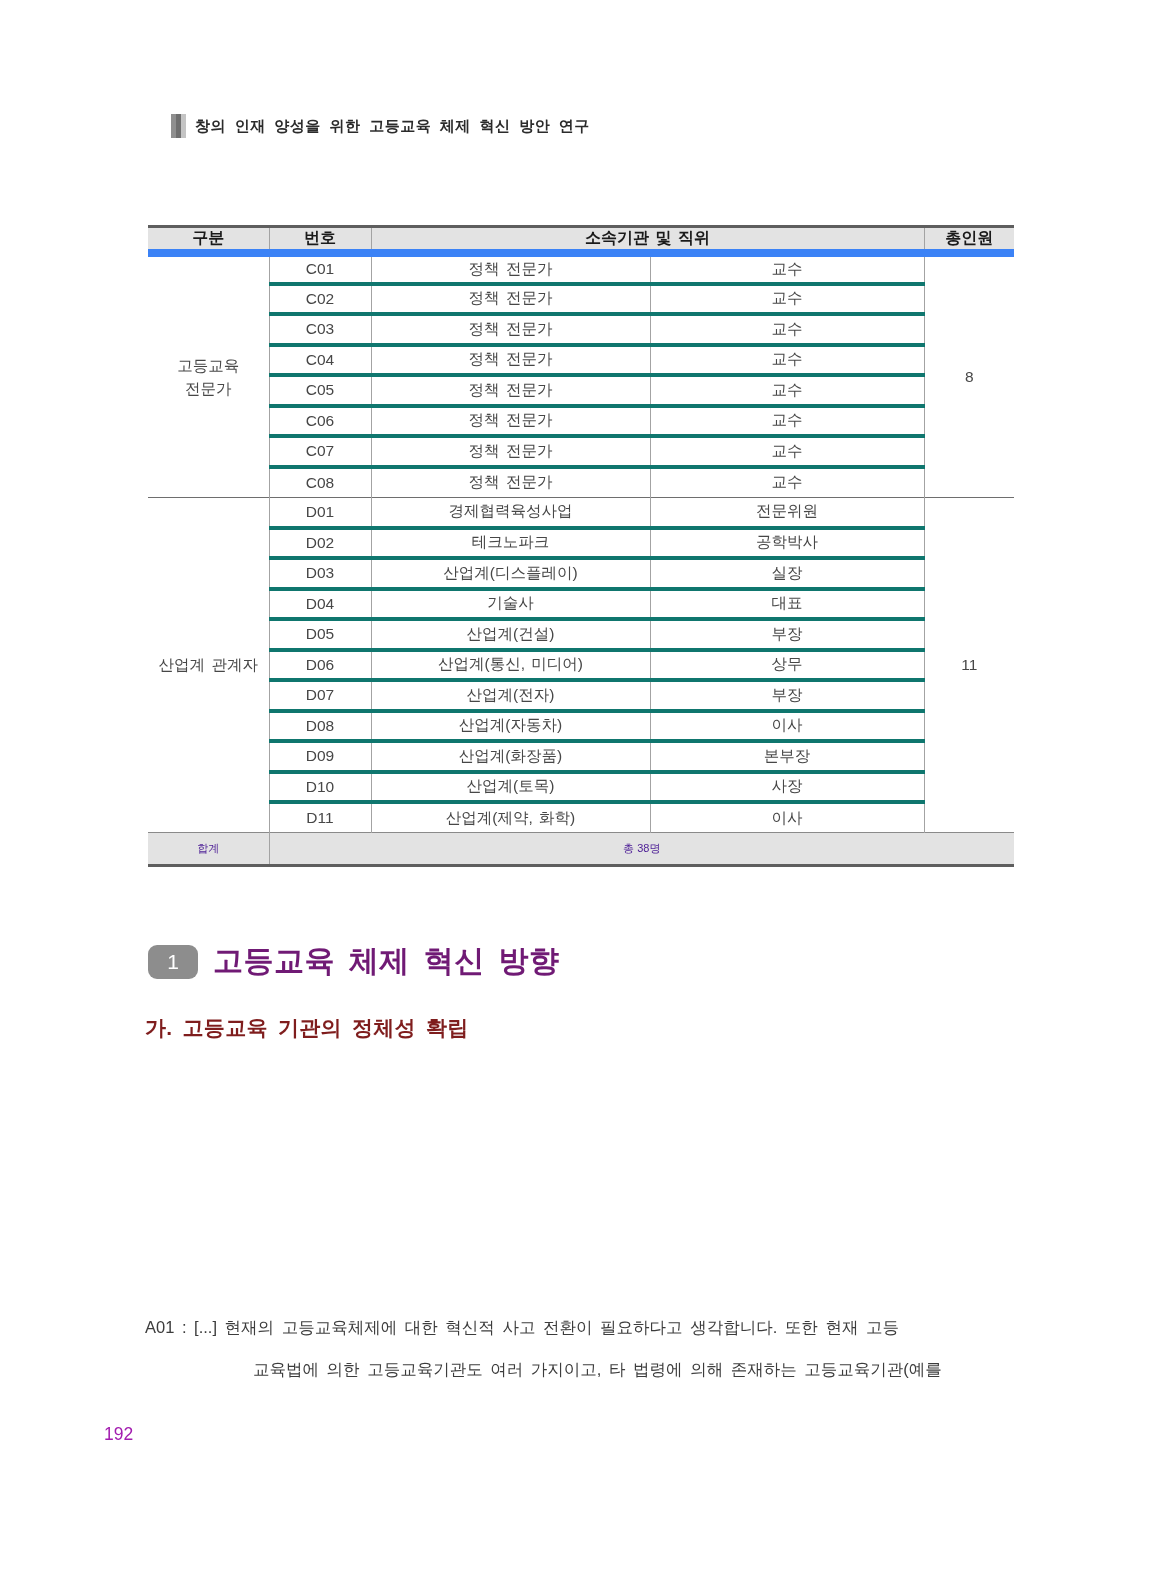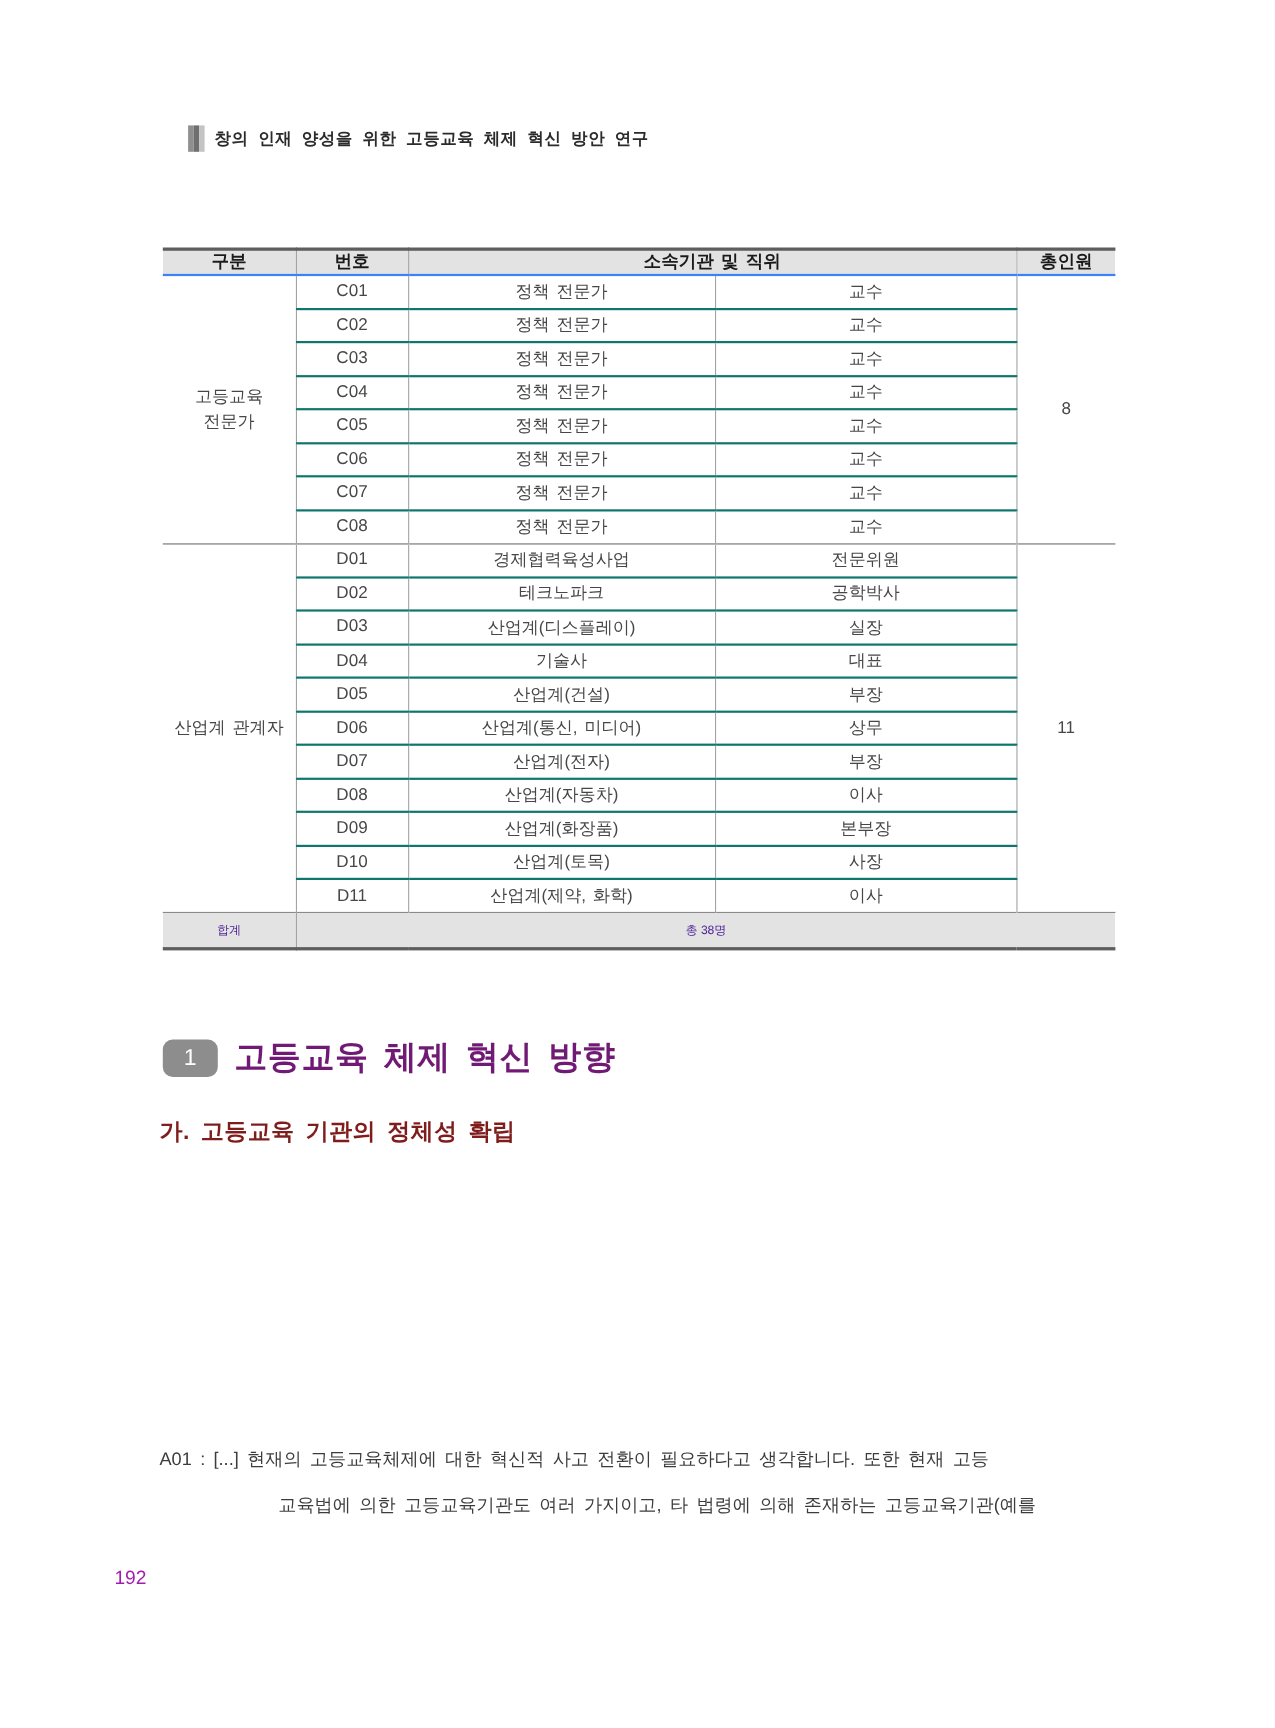--- a/index.html
+++ b/index.html
@@ -52,31 +52,31 @@
     text-align: center;
     vertical-align: middle;
     overflow: hidden;
   }
   table.data-table thead th {
     background: #e3e3e3;
     font-size: 16px;
     font-weight: bold;
     color: #1a1a1a;
     height: 19px;
-    border-bottom: 2px solid #3b82f6;
+    border-bottom: 8px solid #3b82f6;
     word-spacing: 2px;
   }
   table.data-table tbody td {
     font-size: 15.5px;
     color: #474747;
     height: 30.5px;
     padding: 1px 4px;
     word-spacing: 2px;
   }
-  table.data-table tbody tr + tr td { border-top: 2px solid #0f766e; }
+  table.data-table tbody tr + tr td { border-top: 4px solid #0f766e; }
   tbody.group-divide { border-top: 1px solid #6e6e6e; }
   .vline { border-left: 1px solid #a3a3a3; }
   .group-label { white-space: pre-line; line-height: 23px; }
   table.data-table tfoot td {
     background: #e3e3e3;
     border-top: 1px solid #8a8a8a;
     font-size: 11px;
     color: #4c1d95;
     height: 33px;
   }

